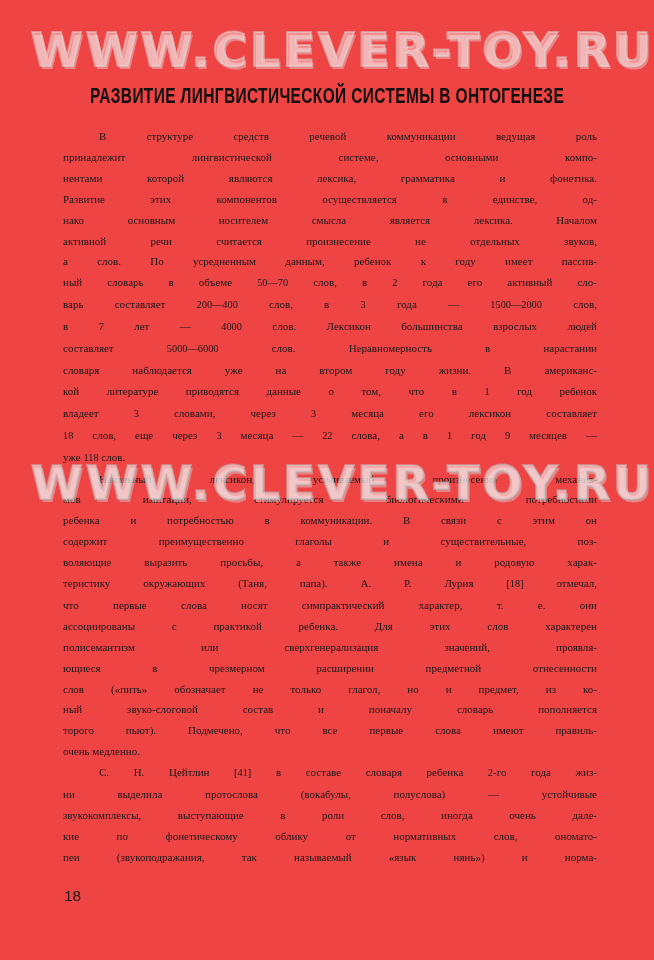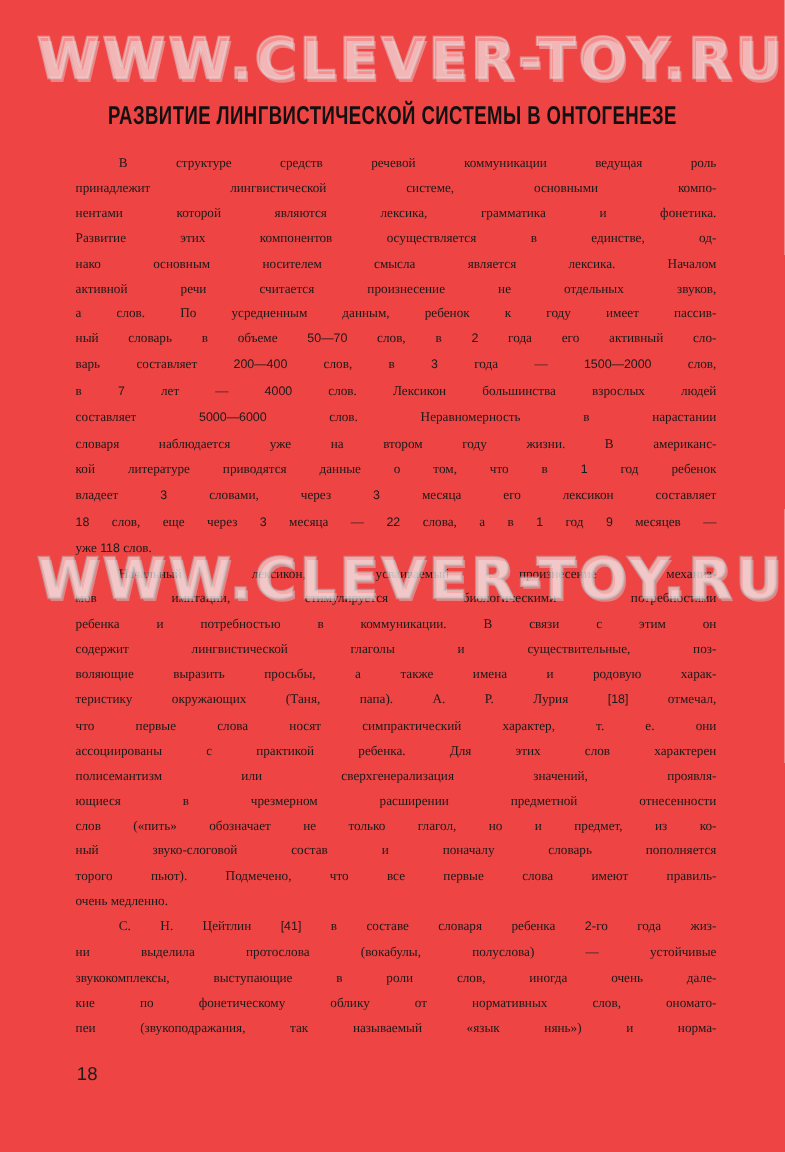--- a/index.html
+++ b/index.html
@@ -43,21 +43,21 @@
     text-align-last: justify;
     white-space: normal;
   }
   .line.first {
     text-indent: 36px;
   }
   .line.last {
     text-align-last: left;
   }
   .num {
-    font-family: Liberation Sans, sans-serif;
+    font-family: Liberation Serif, serif;
     font-size: 0.94em;
   }
   .watermark {
     position: absolute;
     left: 0;
     width: 654px;
     text-align: right;
     white-space: nowrap;
     font-family: "DejaVu Sans", sans-serif;
     font-weight: bold;
@@ -109,21 +109,21 @@
       <div class="line">в <span class="num">7</span> лет — <span class="num">4000</span> слов. Лексикон большинства взрослых людей</div>
       <div class="line">составляет <span class="num">5000—6000</span> слов. Неравномерность в нарастании</div>
       <div class="line">словаря наблюдается уже на втором году жизни. В американс-</div>
       <div class="line">кой литературе приводятся данные о том, что в <span class="num">1</span> год ребенок</div>
       <div class="line">владеет <span class="num">3</span> словами, через <span class="num">3</span> месяца его лексикон составляет</div>
       <div class="line"><span class="num">18</span> слов, еще через <span class="num">3</span> месяца — <span class="num">22</span> слова, а в <span class="num">1</span> год <span class="num">9</span> месяцев —</div>
       <div class="line last">уже <span class="num">118</span> слов.</div>
       <div class="line first">Начальный лексикон, усваиваемый произнесение механиз-</div>
       <div class="line">мов имитации, стимулируется биологическими потребностями</div>
       <div class="line">ребенка и потребностью в коммуникации. В связи с этим он</div>
-      <div class="line">содержит лингвистической глаголы и существительные, поз-</div>
+      <div class="line">содержит преимущественно глаголы и существительные, поз-</div>
       <div class="line">воляющие выразить просьбы, а также имена и родовую харак-</div>
       <div class="line">теристику окружающих (Таня, папа). А. Р. Лурия <span class="num">[18]</span> отмечал,</div>
       <div class="line">что первые слова носят симпрактический характер, т. е. они</div>
       <div class="line">ассоциированы с практикой ребенка. Для этих слов характерен</div>
       <div class="line">полисемантизм или сверхгенерализация значений, проявля-</div>
       <div class="line">ющиеся в чрезмерном расширении предметной отнесенности</div>
       <div class="line">слов («пить» обозначает не только глагол, но и предмет, из ко-</div>
       <div class="line">ный звуко-слоговой состав и поначалу словарь пополняется</div>
       <div class="line">торого пьют). Подмечено, что все первые слова имеют правиль-</div>
       <div class="line last">очень медленно.</div>

